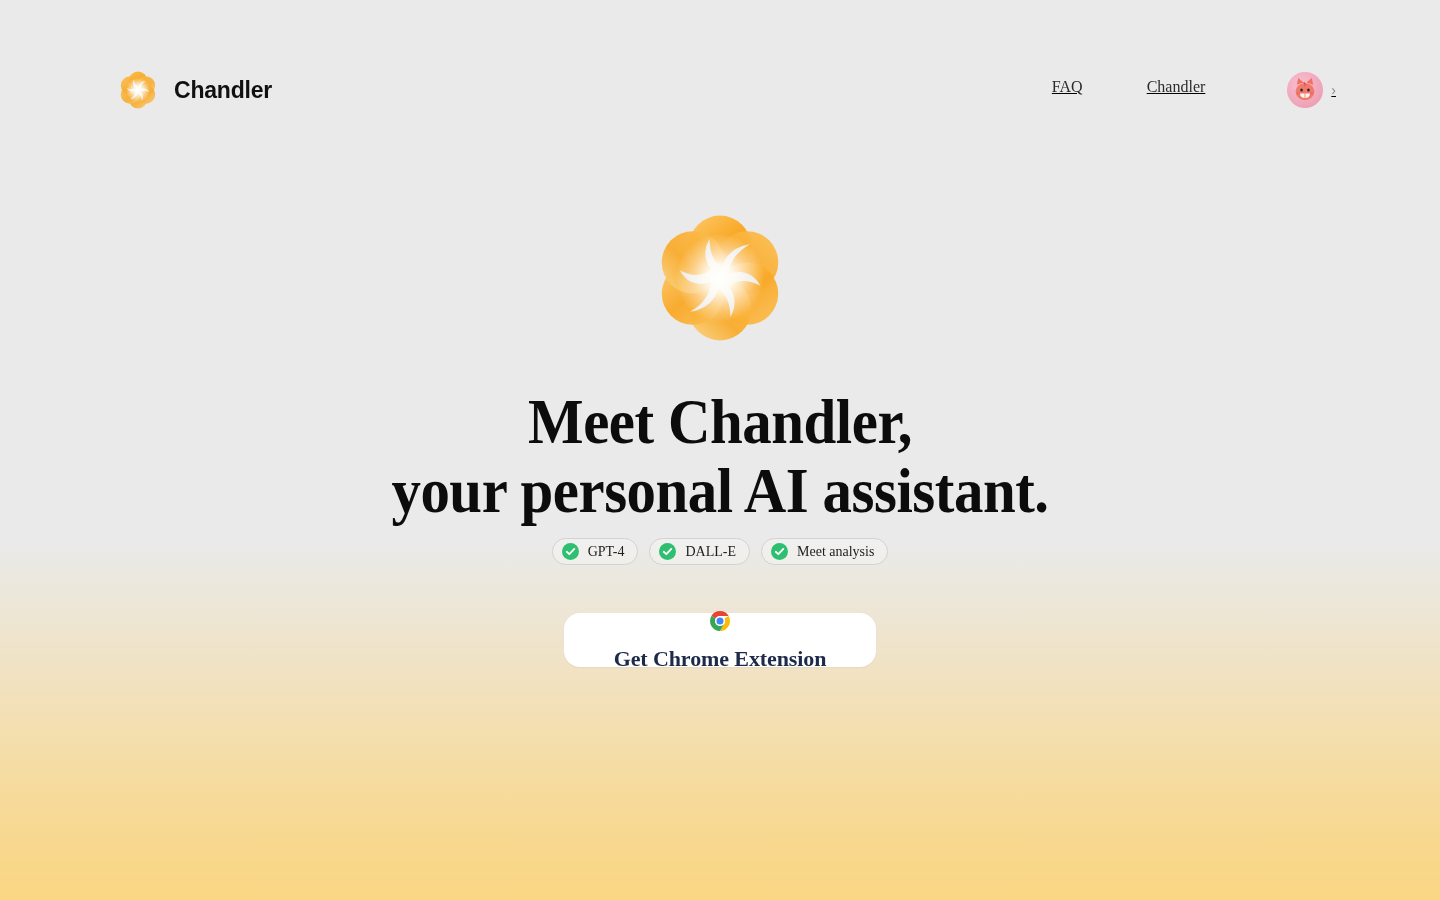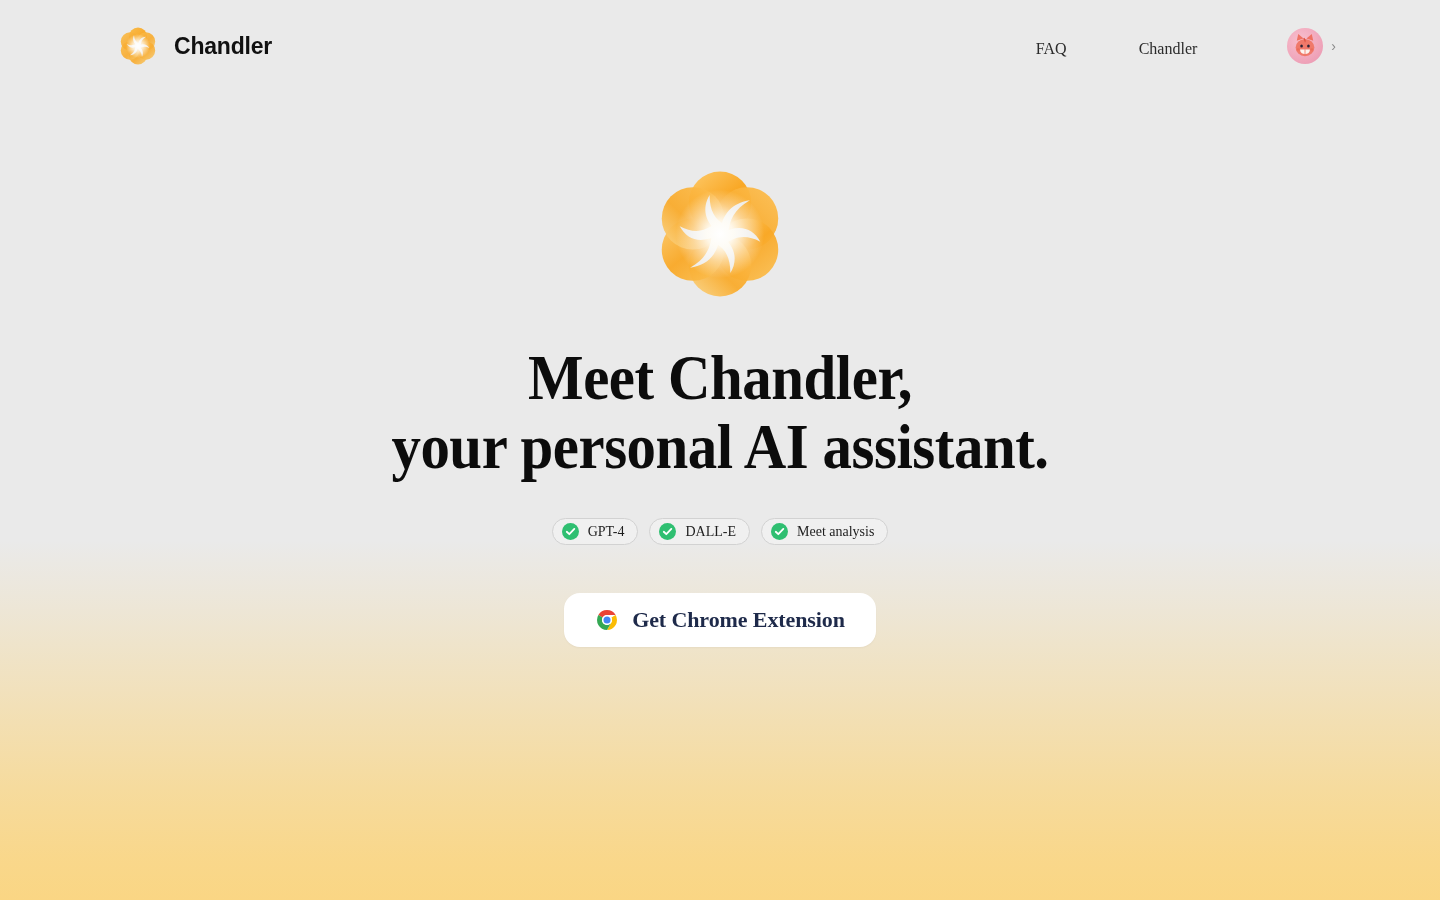--- a/index.html
+++ b/index.html
@@ -41,20 +41,21 @@
     height: 900px;
   }
 
   
   #site-header {
     height: 92px;
     display: flex;
     align-items: center;
     justify-content: space-between;
     padding: 0 104px 0 118px;
+    margin-top: 44px;
   }
 
   .brand {
     display: flex;
     align-items: center;
     gap: 16px;
     text-decoration: none;
   }
 
   .brand-name {
@@ -67,22 +68,23 @@
 
   
   .flower {
     position: relative;
     display: block;
   }
   .flower svg { display: block; }
 
   .nav-right {
     display: flex;
-    align-items: flex-end;
-    gap: 8px;
+    align-items: flex-start;
+    gap: 0;
+    text-decoration: underline;
   }
 
   .nav-link {
     font-family: "Liberation Serif", serif;
     font-size: 16px;
     color: #2b2b2b;
     text-decoration: none;
     padding: 6px 10px;
     margin-left: 44px;
     white-space: nowrap;
@@ -161,21 +163,20 @@
     gap: 9px;
     height: 27px;
     padding: 0 13px 0 9px;
     border: 1px solid #d2d2d2;
     border-radius: 999px;
     background: rgba(255,255,255,0.28);
     font-family: "Liberation Serif", serif;
     font-size: 14px;
     color: #1d1d1d;
     white-space: nowrap;
-    margin-top: 24px;
   }
 
   .check-icon { display: block; flex: none; }
 
   #cta-row {
     margin-top: 48px;
     display: flex;
     justify-content: center;
   }
 
@@ -189,20 +190,21 @@
     background: #ffffff;
     border: none;
     border-radius: 16px;
     cursor: pointer;
     font-family: "Liberation Serif", serif;
     font-weight: bold;
     font-size: 22px;
     color: #1e2a4a;
     letter-spacing: -0.1px;
     box-shadow: 0 1px 2px rgba(0,0,0,0.04);
+    flex-direction: column;
   }
   #cta-button .chrome-icon { display: block; flex: none; }
 </style>
 </head>
 <body>
 
 <div id="bottom-gradient"></div>
 
 <div id="page">
 

